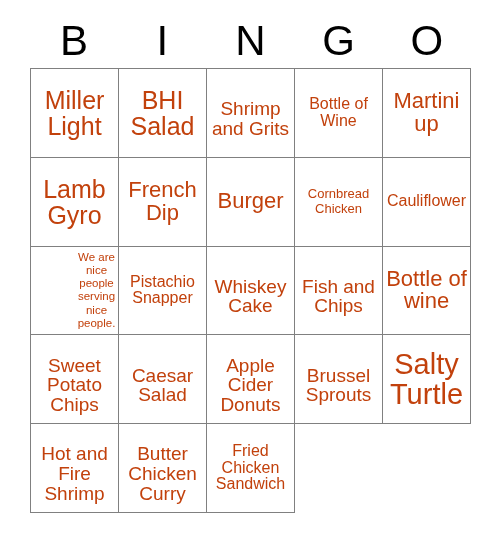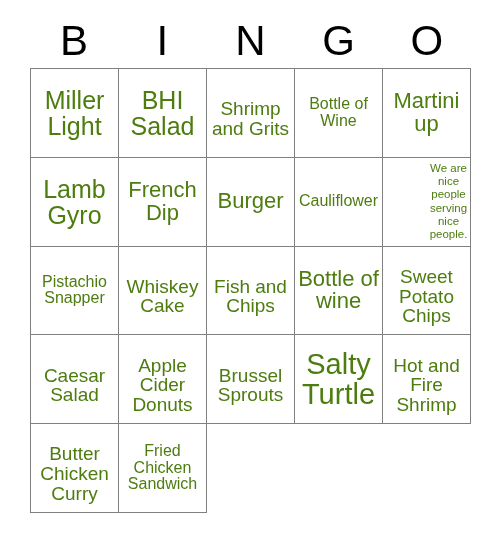--- a/index.html
+++ b/index.html
@@ -71,21 +71,21 @@
     text-align: center;
     padding: 2px 3px;
     overflow: hidden;
     background: #ffffff;
   }
   .bingo-cell .cell-text {
     display: block;
     width: 100%;
     line-height: 1.04;
     font-weight: 400;
-    color: #4d7c0f;
+    color: #c2410c;
     word-break: normal;
     hyphens: none;
   }
 
   
   .fs-xxl .cell-text { font-size: 29px; }
   .fs-xl  .cell-text { font-size: 25px; }
   .fs-lg  .cell-text { font-size: 22px; }
   .fs-md  .cell-text { font-size: 19px; margin-top: 12px; }
   .fs-sm  .cell-text { font-size: 16px; }
@@ -124,20 +124,23 @@
       </div>
       <div class="bingo-cell fs-xl">
         <span class="cell-text">Lamb Gyro</span>
       </div>
       <div class="bingo-cell fs-lg">
         <span class="cell-text">French Dip</span>
       </div>
       <div class="bingo-cell fs-lg">
         <span class="cell-text">Burger</span>
       </div>
+      <div class="bingo-cell fs-xs">
+        <span class="cell-text">Cornbread Chicken</span>
+      </div>
       <div class="bingo-cell fs-sm">
         <span class="cell-text">Cauliflower</span>
       </div>
       <div class="bingo-cell fs-xxs">
         <span class="cell-text">We are nice people serving nice people.</span>
       </div>
       <div class="bingo-cell fs-sm">
         <span class="cell-text">Pistachio Snapper</span>
       </div>
       <div class="bingo-cell fs-md">

